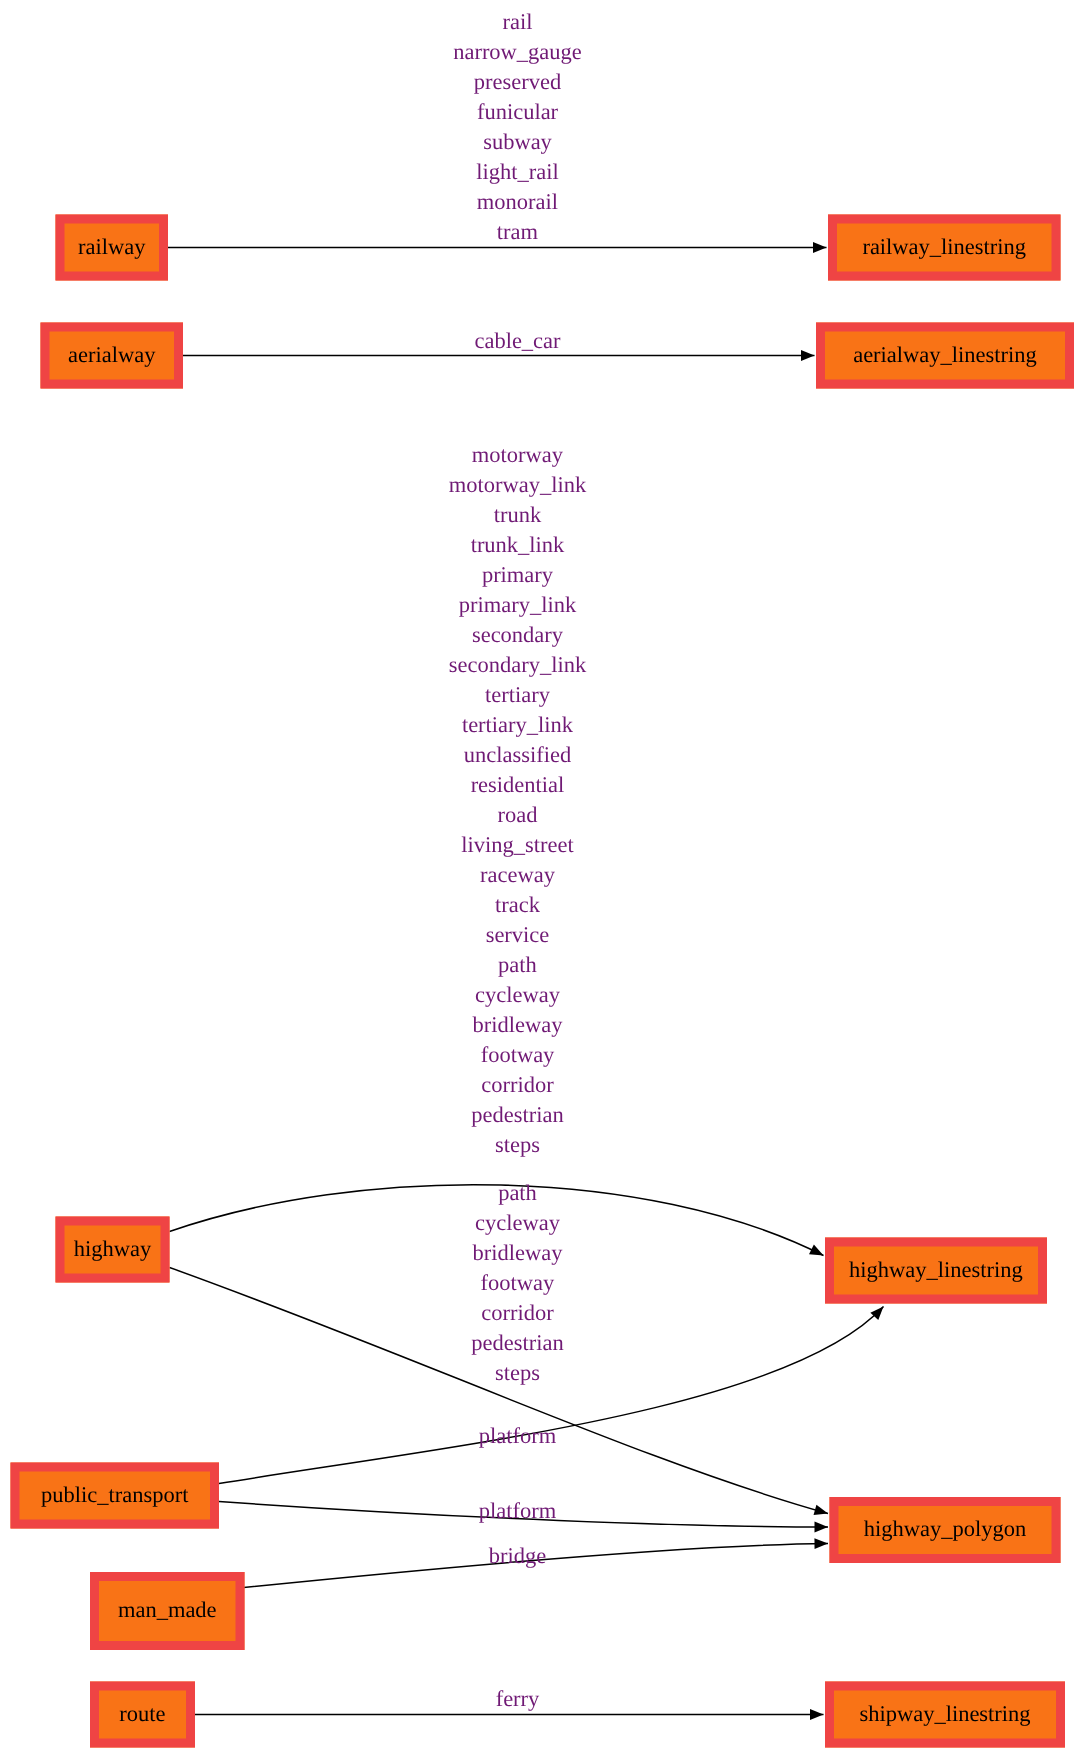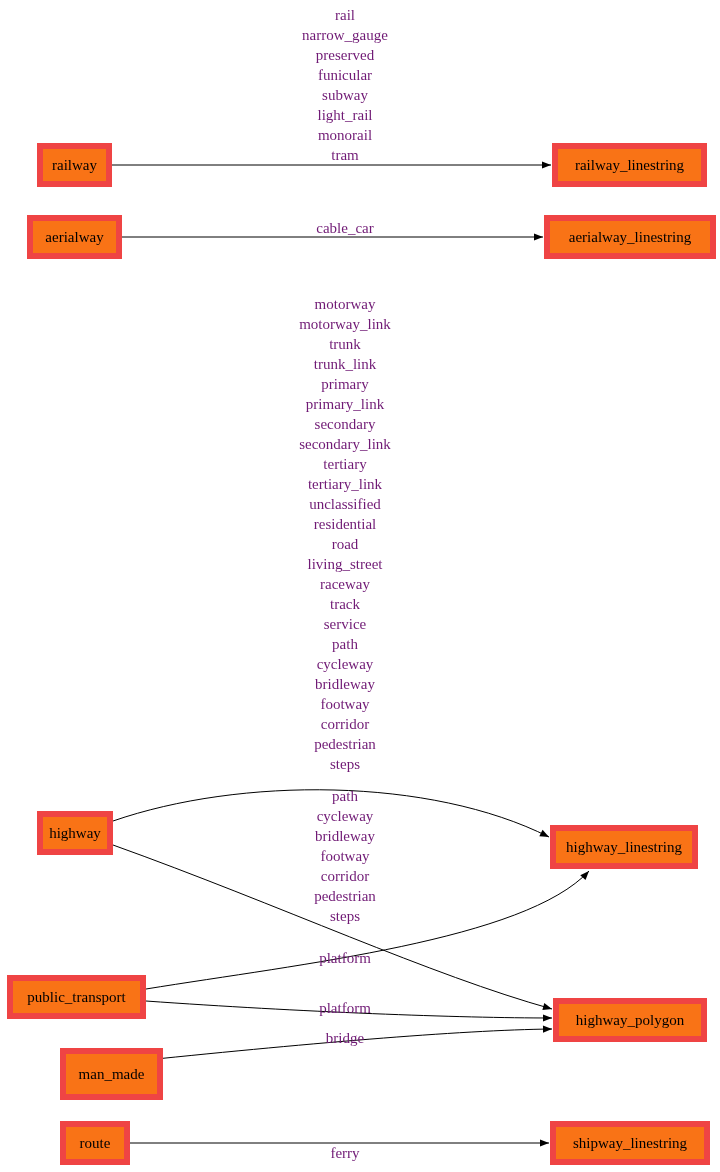--- a/index.html
+++ b/index.html
@@ -131,15 +131,15 @@
 corridor
 pedestrian
 steps</div>
 
   <div class="edge-label" style="left:345px; top:948px;">platform</div>
 
   <div class="edge-label" style="left:345px; top:998px;">platform</div>
 
   <div class="edge-label" style="left:345px; top:1028px;">bridge</div>
 
-  <div class="edge-label" style="left:345px; top:1123px;margin-top:20px;">ferry</div>
+  <div class="edge-label" style="left:345px; top:1123px;">ferry</div>
 
 </div>
 
 </body></html>

